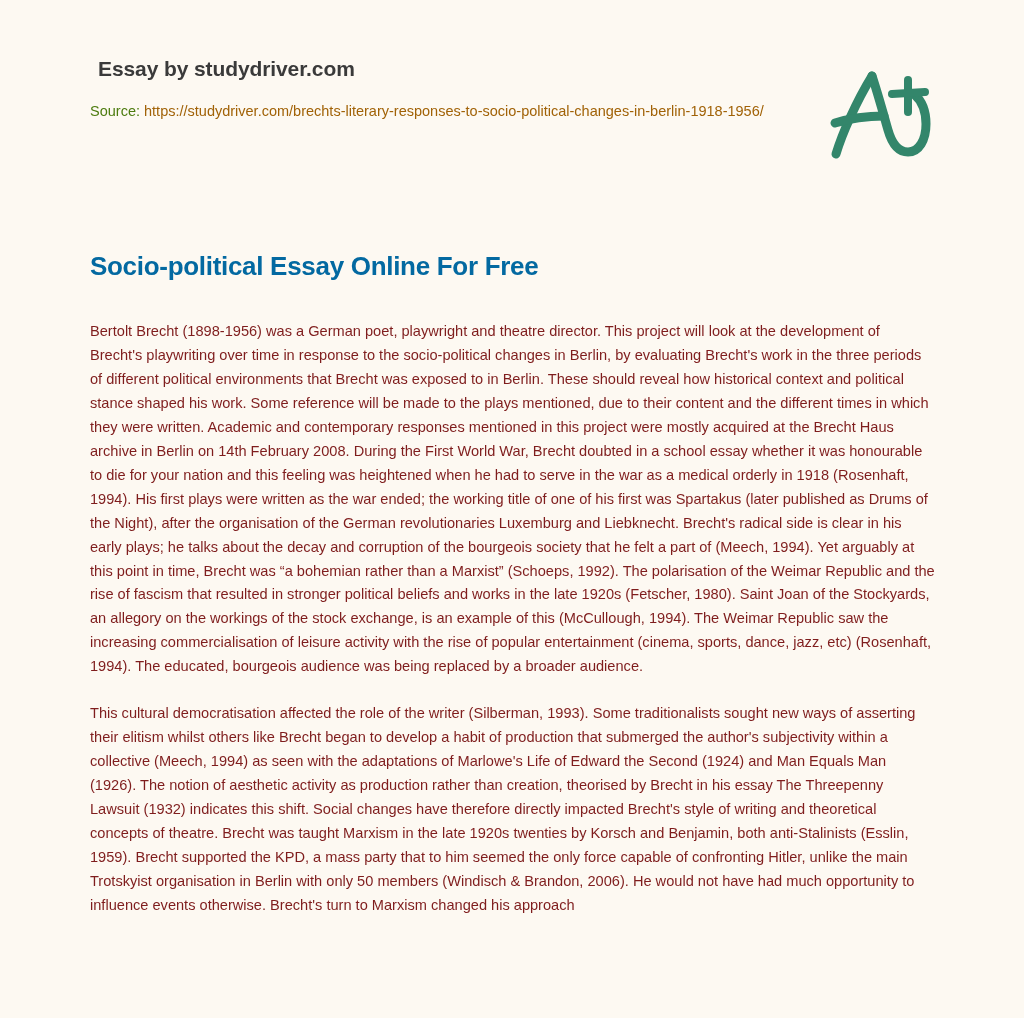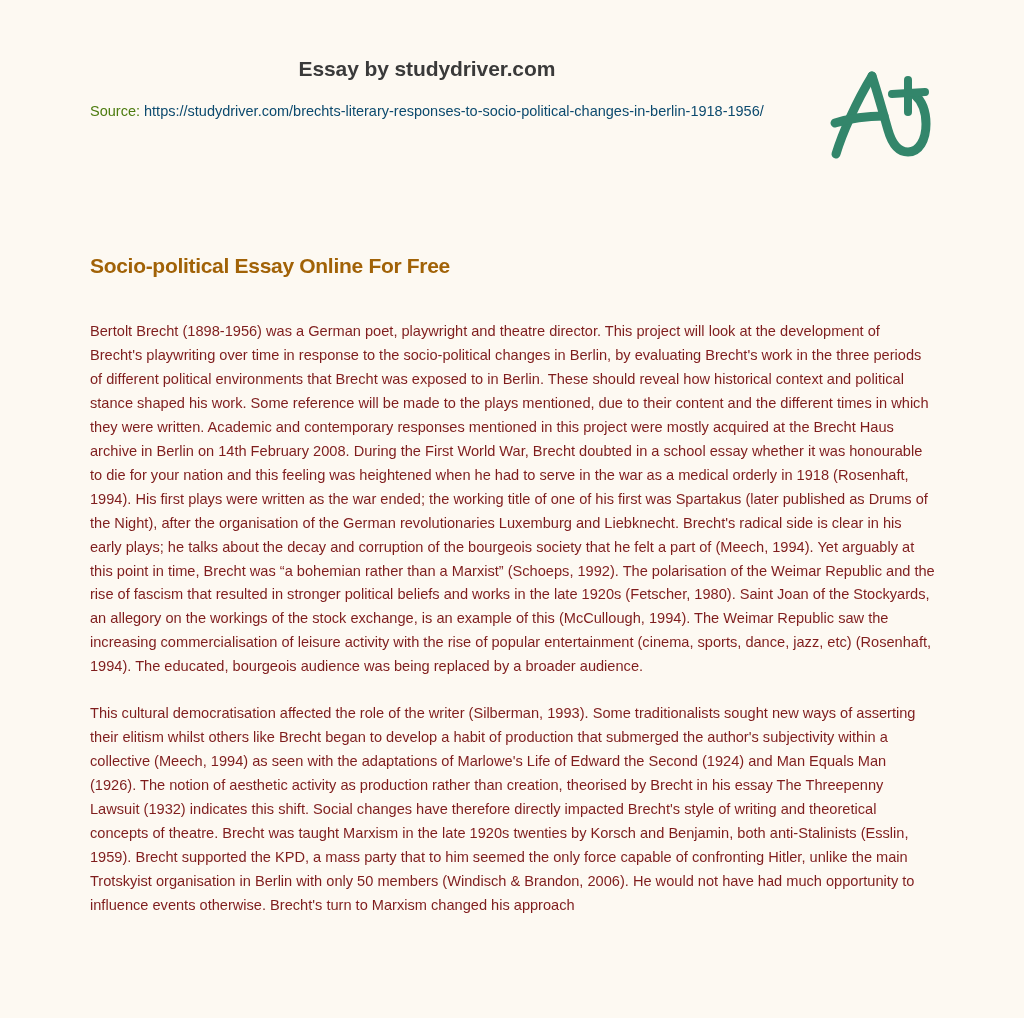--- a/index.html
+++ b/index.html
@@ -40,36 +40,35 @@
   .header-left {
     flex: 0 1 auto;
     max-width: 690px;
   }
   .brand-line {
     font-size: 21px;
     font-weight: bold;
     color: #3a3a3a;
     letter-spacing: -0.1px;
     line-height: 26px;
-    margin: 0 0 18px 0;
+    margin: 0 0 18px 8px;
     white-space: nowrap;
-    text-align: center;
   }
   .source-line {
     font-size: 14.5px;
     line-height: 23px;
     color: #8a8a85;
     margin: 0;
     word-break: break-all;
   }
   .source-label {
     color: #4d7c0f;
   }
   .source-url {
-    color: #0c4a6e;
+    color: #a16207;
     text-decoration: none;
   }
 
   
   .logo-wrap {
     flex: 0 0 auto;
     width: 130px;
     height: 100px;
     margin-top: 6px;
     margin-right: -6px;
@@ -82,23 +81,23 @@
   }
 
   
   .article {
     position: absolute;
     top: 248px;
     left: 90px;
     width: 846px;
   }
   .doc-title {
-    font-size: 21px;
+    font-size: 26px;
     font-weight: bold;
-    color: #a16207;
+    color: #0369a1;
     line-height: 36px;
     letter-spacing: -0.3px;
     margin: 0 0 36px 0;
   }
   .body-copy p {
     font-size: 14.6px;
     line-height: 23.95px;
     color: #7f1d1d;
     margin: 0 0 23px 0;
     text-align: left;

